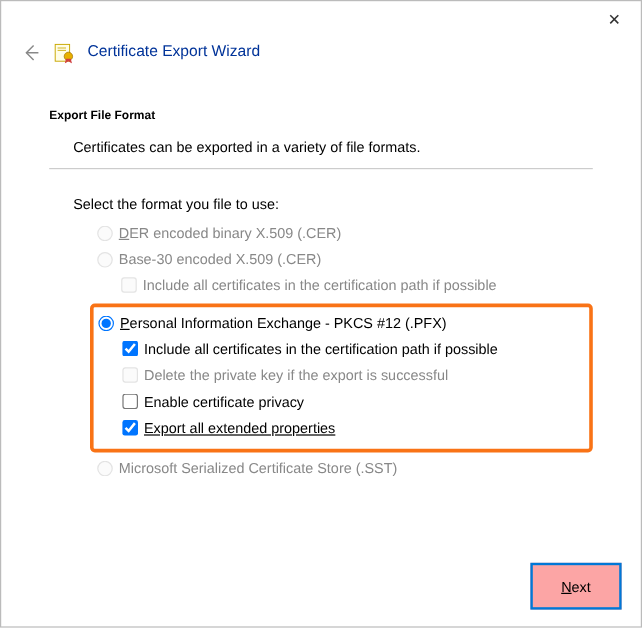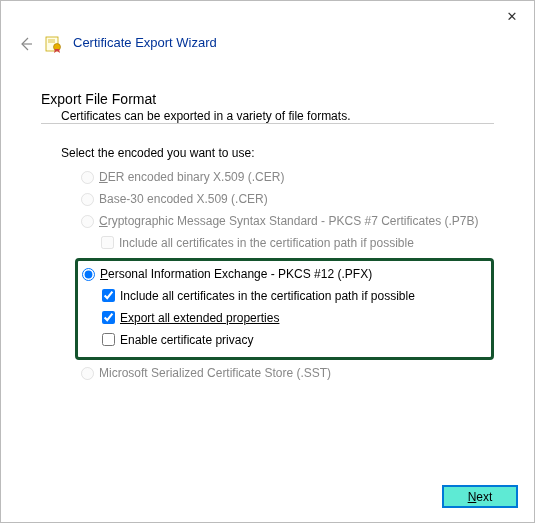--- a/index.html
+++ b/index.html
@@ -58,27 +58,28 @@
     }
     .wizard-title {
       font-size: 13px;
       color: #003399;
       font-weight: normal;
     }
     .content {
       padding: 28px 40px 10px 40px;
     }
     .section-title {
-      font-weight: normal;
-      font-size: 14px;
-      margin-bottom: 2px;
+      font-weight: bold;
+      font-size: 10px;
+      margin-bottom: 14px;
     }
     .section-desc {
       font-size: 12px;
       padding-left: 20px;
+      margin-bottom: 10px;
     }
     .hr {
       border: none;
       border-top: 1px solid #ccc;
       margin-bottom: 22px;
     }
     .select-label {
       font-size: 12px;
       margin-bottom: 10px;
       padding-left: 20px;
@@ -113,39 +114,39 @@
       color: #888;
     }
     .disabled input {
       opacity: 0.6;
     }
     .underline {
       text-decoration: underline;
       text-underline-offset: 1px;
     }
     .highlight-box {
-      border: 3px solid #14532d;
+      border: 3px solid #f97316;
       border-radius: 4px;
       padding: 6px 4px 2px 4px;
       margin-left: -6px;
       margin-bottom: 6px;
     }
     .button-bar {
       position: absolute;
       bottom: 14px;
       right: 16px;
       display: flex;
       gap: 8px;
     }
     .btn {
       min-width: 76px;
-      height: 23px;
+      height: 39px;
       font-size: 12px;
       font-family: "Segoe UI", Tahoma, sans-serif;
-      background: #5eead4;
+      background: #fca5a5;
       border: 1px solid #adadad;
       cursor: pointer;
       padding: 1px 12px;
     }
     .btn-primary {
       border: 2px solid #0078d7;
       padding: 0 12px;
     }
     label {
       white-space: nowrap;
@@ -177,59 +178,59 @@
     </svg>
   </div>
   <div class="wizard-title">Certificate Export Wizard</div>
 </div>
 
 <div class="content">
   <div class="section-title">Export File Format</div>
   <div class="section-desc">Certificates can be exported in a variety of file formats.</div>
   <hr class="hr">
 
-  <div class="select-label">Select the encoded you want to use:</div>
+  <div class="select-label">Select the format you file to use:</div>
 
   <div class="options">
     <div class="radio-row disabled">
       <input type="radio" name="fmt" disabled="" style="">
       <label><span class="underline">D</span><span>ER encoded binary X.509 (.CER)</span></label>
     </div>
 
     <div class="radio-row disabled">
       <input type="radio" name="fmt" disabled="" style="">
       <label>Base-30 encoded X.509 (.CER)</label>
     </div>
 
-    <div class="radio-row disabled">
-      <input type="radio" name="fmt" disabled="" style="">
-      <label><span class="underline">C</span><span>ryptographic Message Syntax Standard - PKCS #7 Certificates (.P7B)</span></label>
-    </div>
     <div class="checkbox-row disabled">
       <input type="checkbox" disabled="" style="">
       <label>Include all certificates in the certification path if possible</label>
     </div>
 
     <div class="highlight-box">
       <div class="radio-row">
         <input type="radio" name="fmt" checked="" style="">
         <label><span class="underline">P</span><span>ersonal Information Exchange - PKCS #12 (.PFX)</span></label>
       </div>
       <div class="checkbox-row">
         <input type="checkbox" checked="" style="">
         <label>Include all certificates in the certification path if possible</label>
       </div>
+      <div class="checkbox-row disabled">
+        <input type="checkbox" disabled="" style="">
+        <label>Delete the private key if the export is successful</label>
+      </div>
+      <div class="checkbox-row">
+        <input type="checkbox" style="">
+        <label>Enable certificate privacy</label>
+      </div>
       <div class="checkbox-row">
         <input type="checkbox" checked="" style="">
         <label><span class="underline">Export all extended properties</span></label>
       </div>
-      <div class="checkbox-row">
-        <input type="checkbox" style="">
-        <label>Enable certificate privacy</label>
-      </div>
     </div>
 
     <div class="radio-row disabled">
       <input type="radio" name="fmt" disabled="" style="">
       <label>Microsoft Serialized Certificate Store (.SST)</label>
     </div>
   </div>
 </div>
 
 <div class="button-bar">

